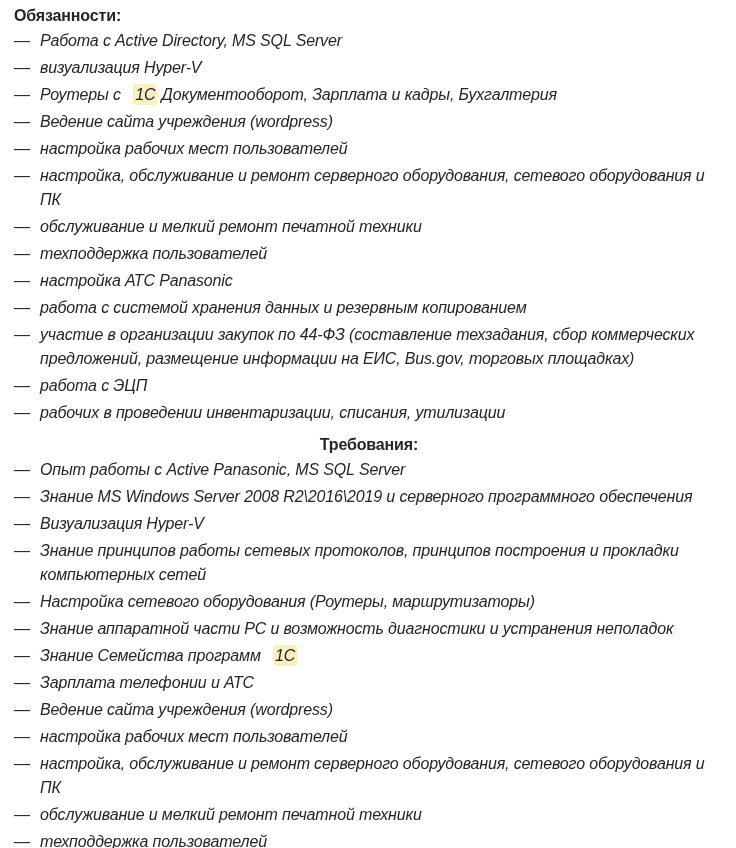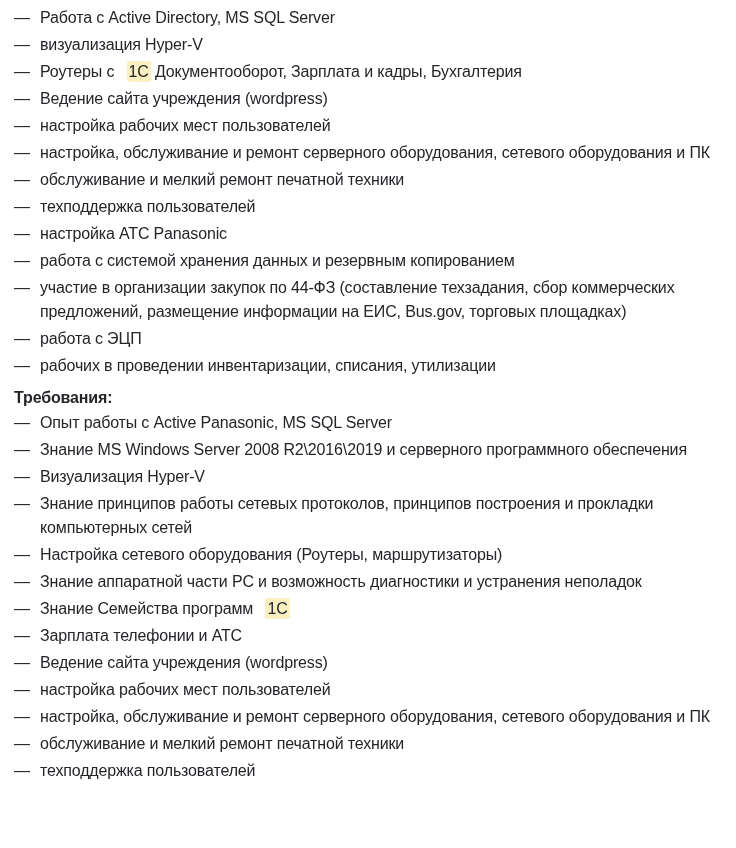--- a/index.html
+++ b/index.html
@@ -23,54 +23,57 @@
     padding:6px 12px 8px 14px;
   }
   .section-title{
     margin:0 0 4px 0;
     font-weight:700;
     font-size:16px;
     line-height:19px;
   }
   .section + .section .section-title{
     margin-top:10px;
+    text-align:center;
   }
   ul.bullet-list{
     list-style:none;
     margin:0 0 8px 0;
     padding:0;
   }
   ul.bullet-list li{
     display:flex;
     align-items:flex-start;
     line-height:24px;
     margin-bottom:3px;
   }
   .dash{
     flex:0 0 26px;
     width:26px;
   }
   .txt{
     flex:1 1 auto;
     min-width:0;
+    font-style:italic;
   }
   mark.hl{
     background:var(--hl);
     color:inherit;
     padding:2px 2px;
     border-radius:2px;
     margin-left:8px;
   }
 </style>
 </head>
 <body>
 
 <div class="page">
 
   <section class="section">
+    <p class="section-title">Обязанности:</p>
     <ul class="bullet-list">
       <li>
           <span class="dash">—</span>
           <span class="txt">Работа с Active Directory, MS SQL Server</span>
         </li>
       <li>
           <span class="dash">—</span>
           <span class="txt">визуализация Hyper-V</span>
         </li>
       <li>

